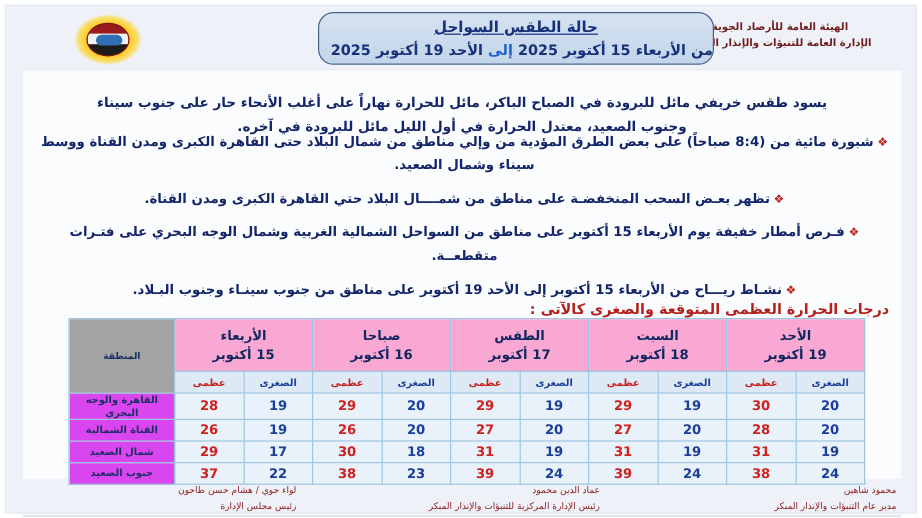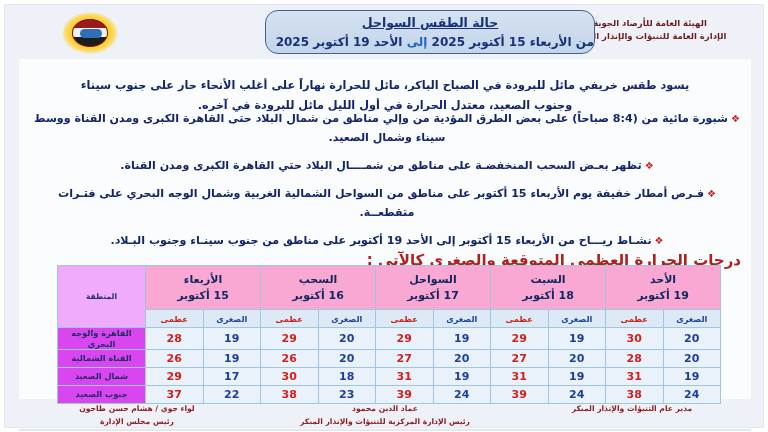--- a/index.html
+++ b/index.html
@@ -148,21 +148,21 @@
   .bullet .mark {
     color: #c0241f;
     font-size: 10px;
     margin-left: 3px;
   }
 
   
   .table-caption {
     position: absolute;
     right: 22px; top: 246px;
-    font-size: 15px;
+    font-size: 12px;
     font-weight: bold;
     color: #b3201c;
   }
 
   
   .table-wrap {
     position: absolute;
     left: 52px; top: 260px;
     width: 664px;
   }
@@ -172,21 +172,21 @@
     table-layout: fixed;
     direction: rtl;
   }
   table.fc th, table.fc td {
     border: 1px solid #9fc6e0;
     text-align: center;
     padding: 0;
   }
   th.region-head {
     width: 88px;
-    background: #f0abfc;
+    background: #a3a3a3;
     color: #1c2f63;
     font-size: 7.6px;
     font-weight: bold;
     height: 44px;
     border: 1px solid #8fb6d4;
   }
   th.day-head {
     background: #f9a8d4;
     color: #10275e;
     font-size: 11px;
@@ -226,24 +226,24 @@
   
   .footer {
     position: absolute;
     left: 0; top: 398px;
     width: 760px;
     height: 30px;
   }
   .sig {
     position: absolute;
     top: 0;
-    text-align: center;
+    text-align: right;
     color: #8c1f22;
     font-size: 7.6px;
-    font-weight: bold;
+    font-weight: normal;
     line-height: 1.7;
   }
   .sig.right { right: 18px; width: 230px; }
   .sig.center { left: 265px; width: 230px; }
   .sig.left { left: 22px; width: 220px; }
   .footer-rule {
     position: absolute;
     left: 14px; top: 26px;
     width: 732px; height: 2px;
     background: #e1e8f2;
@@ -320,25 +320,25 @@
           <tr>
             <th class="day-head" colspan="2">
               <div>الأحد</div>
               <div class="dnum">19 أكتوبر</div>
             </th>
             <th class="day-head" colspan="2">
               <div>السبت</div>
               <div class="dnum">18 أكتوبر</div>
             </th>
             <th class="day-head" colspan="2">
-              <div>السواحل</div>
+              <div>الطقس</div>
               <div class="dnum">17 أكتوبر</div>
             </th>
             <th class="day-head" colspan="2">
-              <div>السحب</div>
+              <div>صباحا</div>
               <div class="dnum">16 أكتوبر</div>
             </th>
             <th class="day-head" colspan="2">
               <div>الأربعاء</div>
               <div class="dnum">15 أكتوبر</div>
             </th>
             <th class="region-head" rowspan="2">المنطقة</th>
           </tr>
           <tr>
             <th class="sub-head sub-min">الصغرى</th>
@@ -405,20 +405,21 @@
             <td class="val v-min">22</td>
             <td class="val v-max">37</td>
             <td class="region">جنوب الصعيد</td>
           </tr>
         </tbody>
       </table>
     </div>
 
     <div class="footer">
       <div class="sig right">
+        <div>محمود شاهين</div>
         <div>مدير عام التنبؤات والإنذار المبكر</div>
       </div>
       <div class="sig center">
         <div>عماد الدين محمود</div>
         <div>رئيس الإدارة المركزية للتنبؤات والإنذار المبكر</div>
       </div>
       <div class="sig left">
         <div>لواء جوي / هشام حسن طاحون</div>
         <div>رئيس مجلس الإدارة</div>
       </div>

